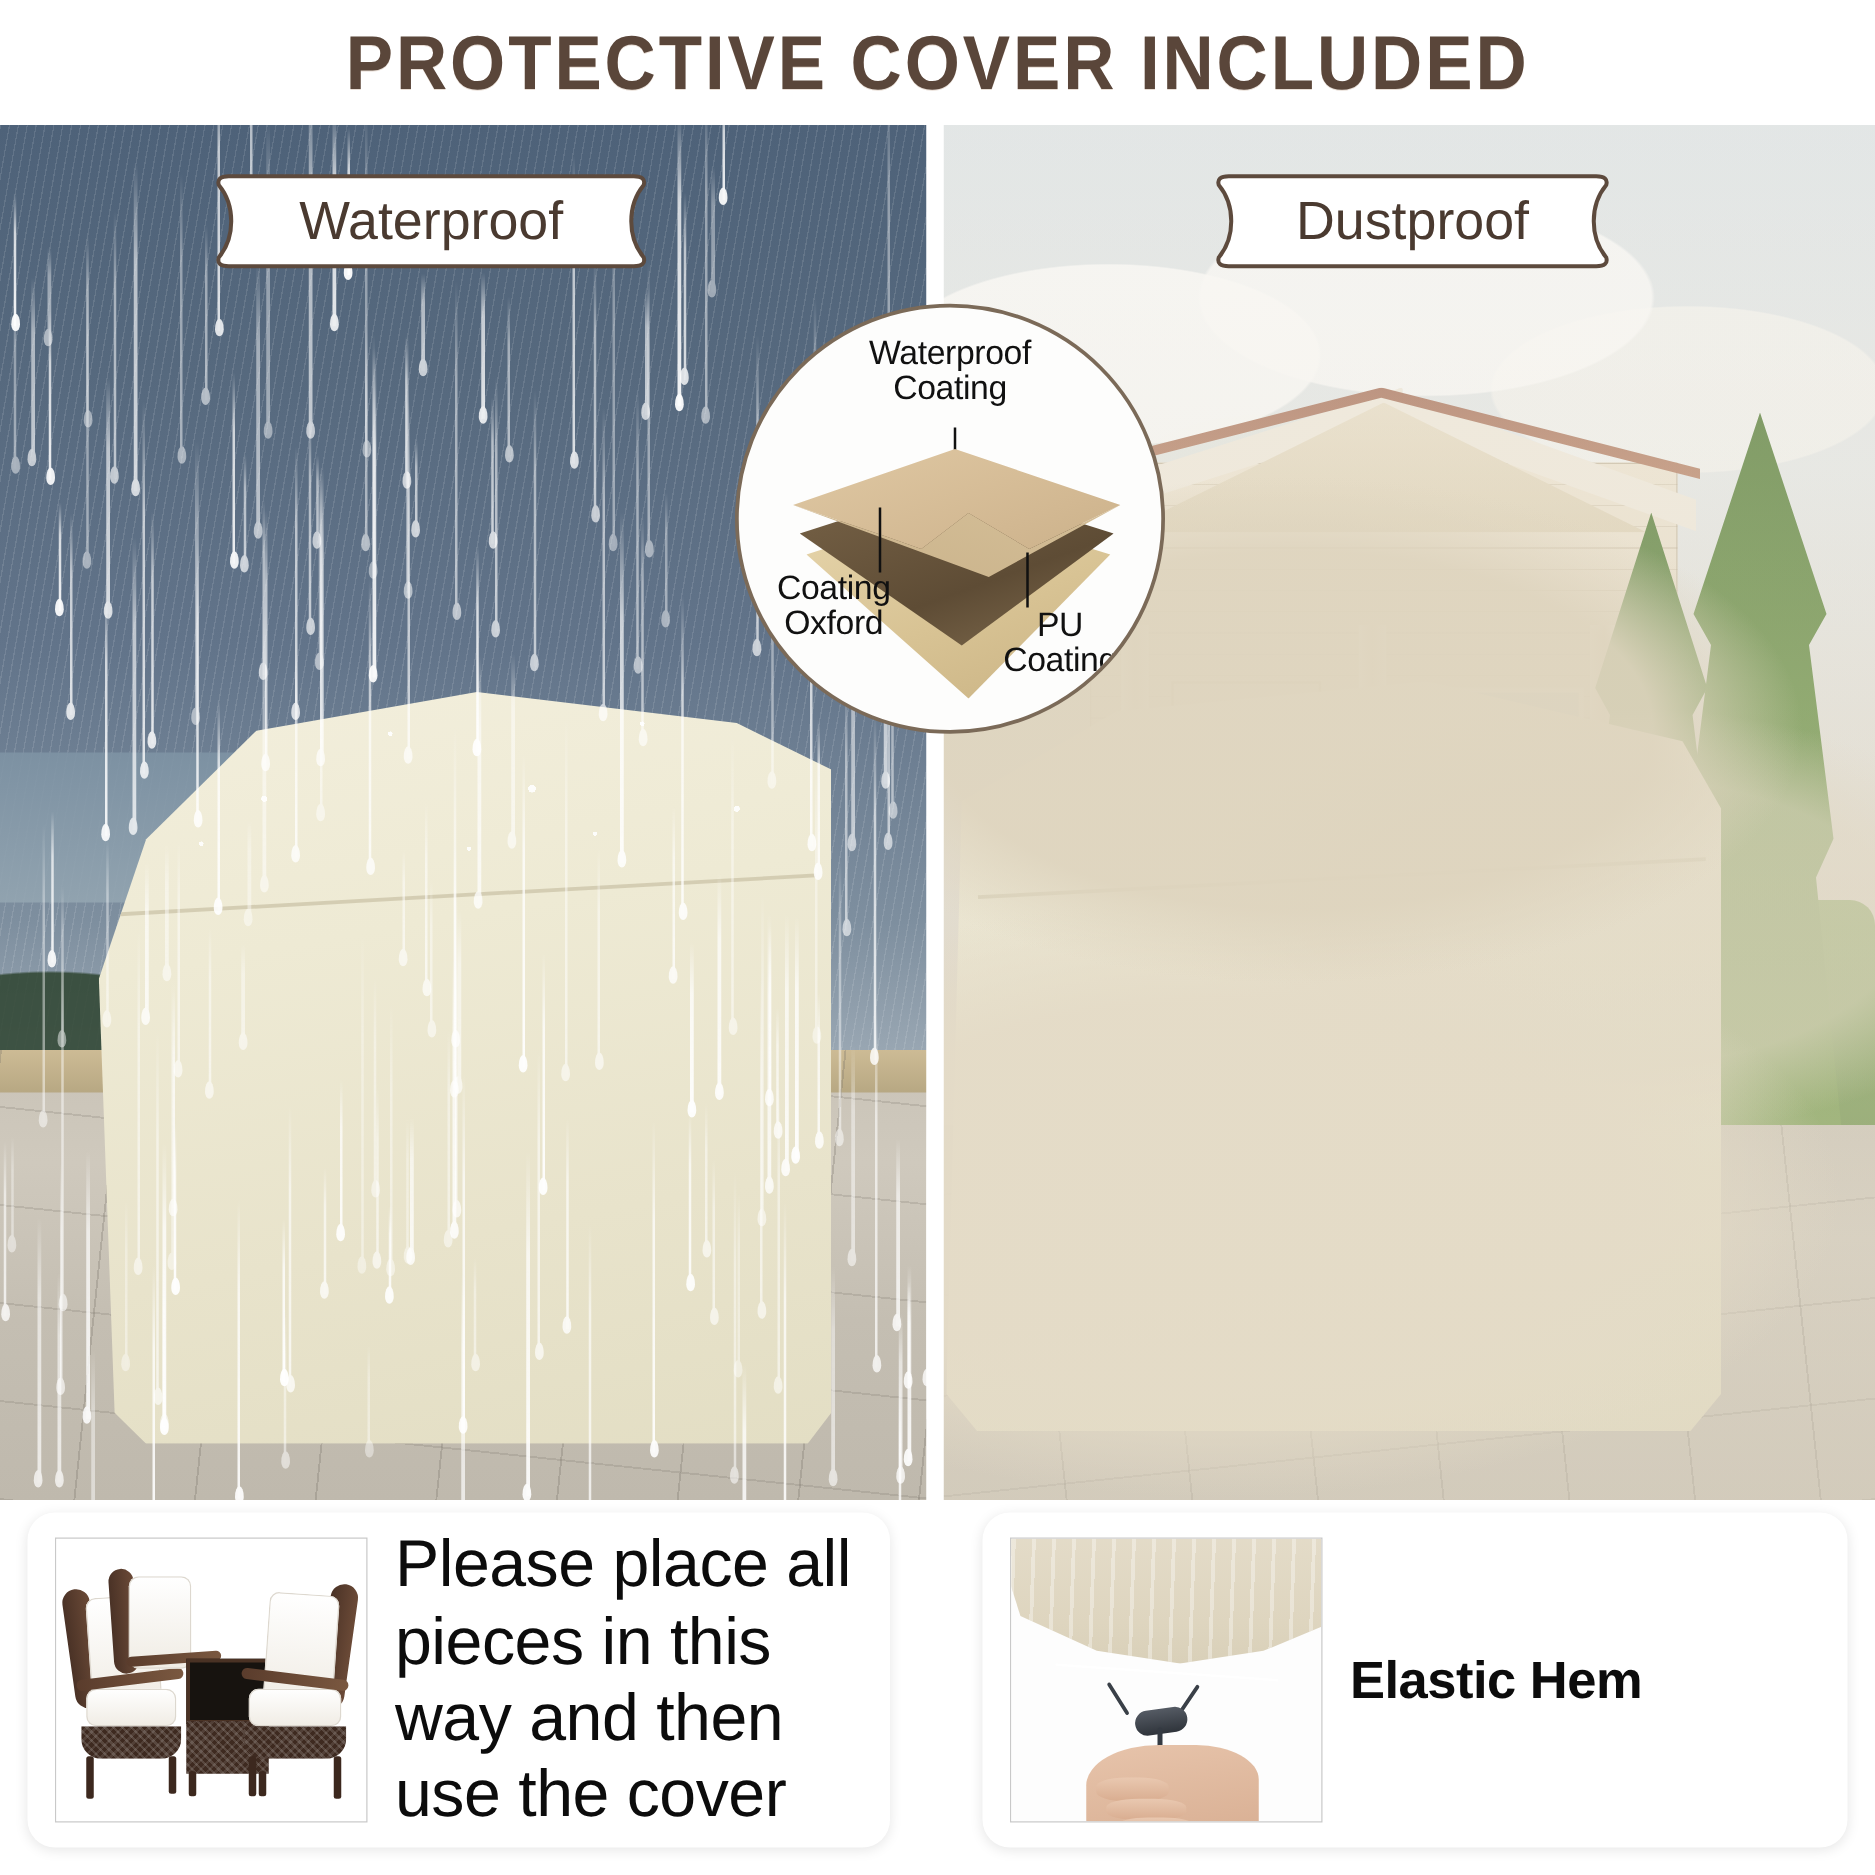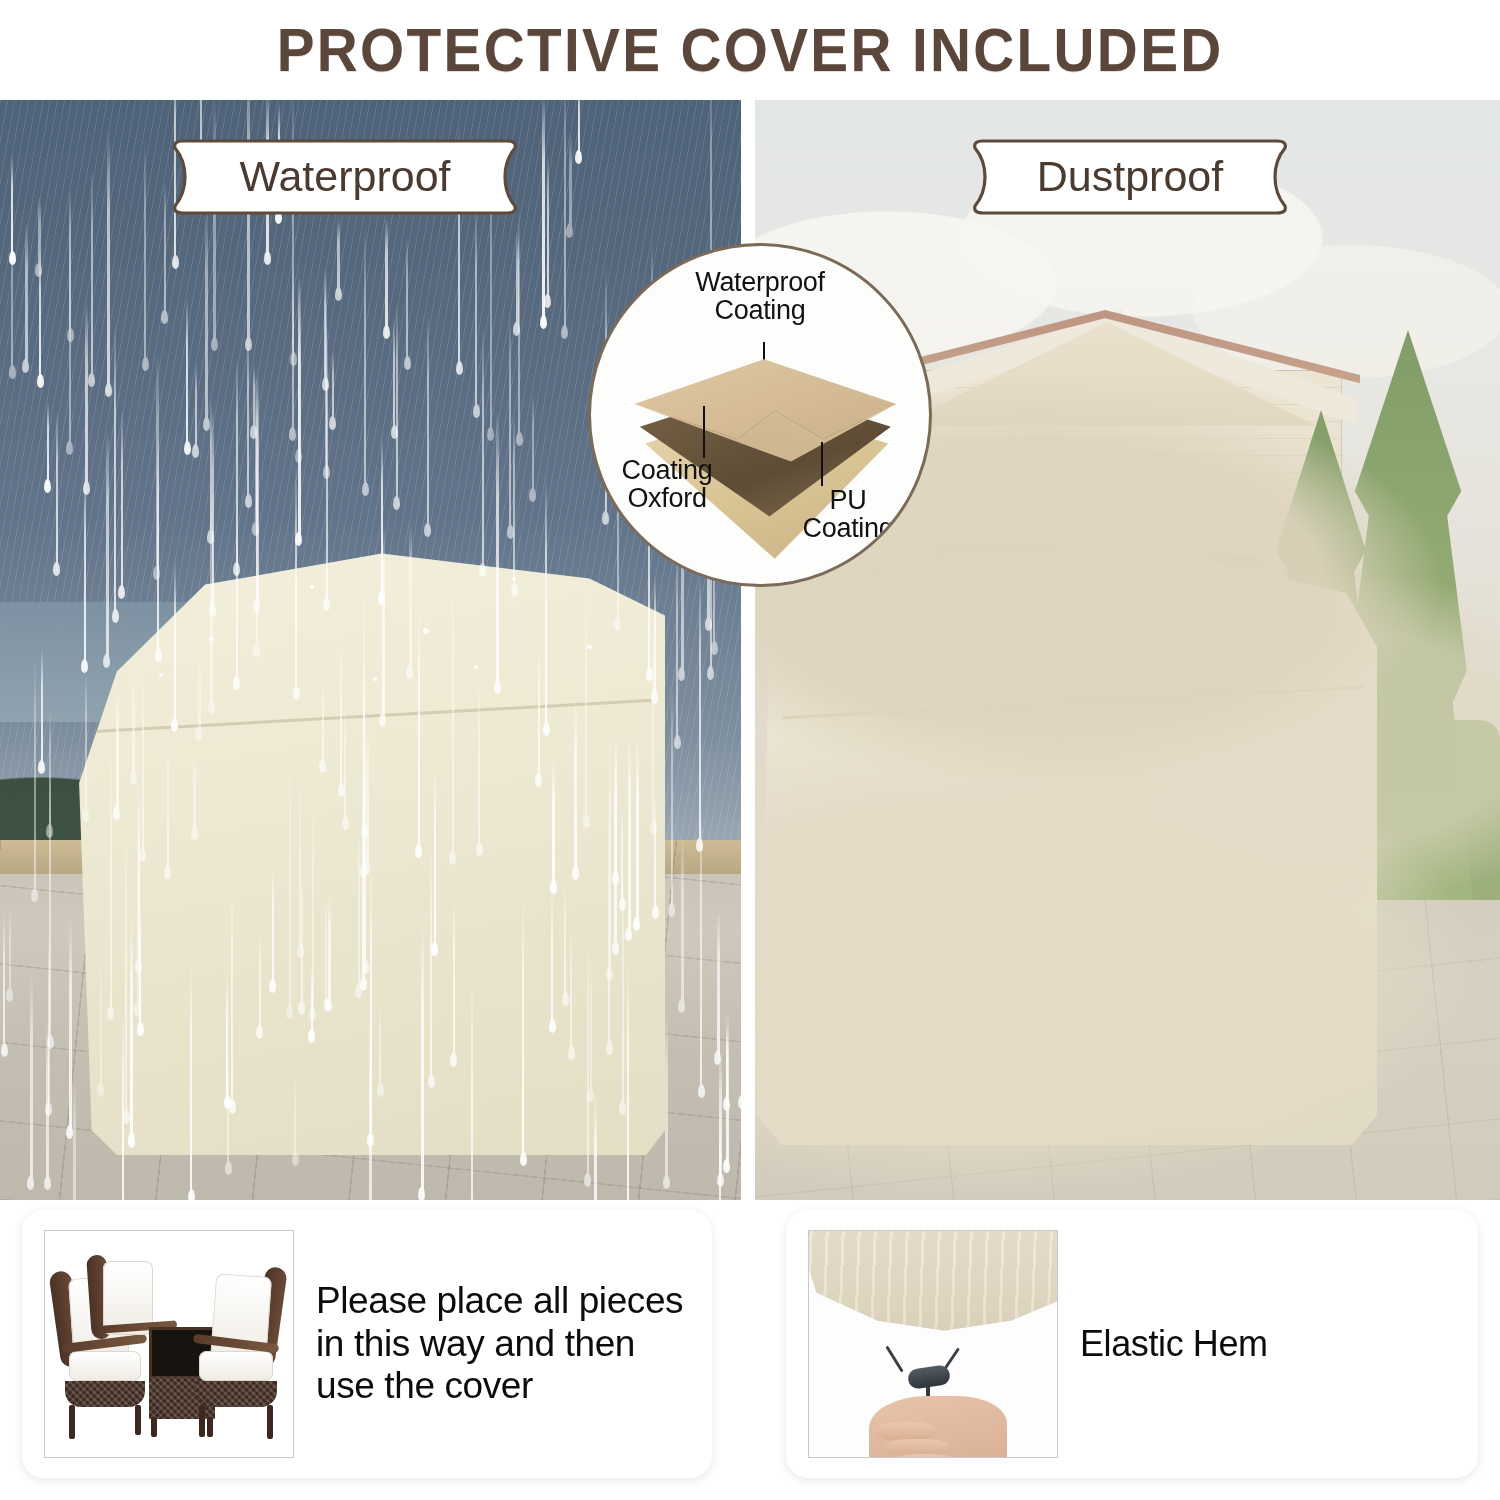--- a/index.html
+++ b/index.html
@@ -191,23 +191,23 @@
     clip-path:polygon(2% 30%, 30% 46%, 40% 52%, 54% 34%, 72% 52%, 99% 30%, 60% 66%);}
 
   
   .callout{position:absolute;bottom:22px;height:268px;background:#ffffff;
     border-radius:22px;display:flex;align-items:center;z-index:45;
     box-shadow:0 2px 10px rgba(0,0,0,.10);}
   #callout-left{left:22px;width:690px;}
   #callout-right{left:786px;width:692px;}
   .callout-photo{width:250px;height:228px;margin-left:22px;flex:0 0 auto;
     border:1px solid #c9c9c9;background:#fff;position:relative;overflow:hidden;}
-  .callout-text{flex:1;padding:0 14px 0 22px;color:#0c0c0c;font-size:37px;
+  .callout-text{flex:1;padding:0 14px 0 22px;color:#0c0c0c;font-size:53px;
     line-height:1.16;font-family:"Liberation Sans", sans-serif;letter-spacing:-0.4px;}
-  #callout-right .callout-text{font-size:36px;line-height:1.3;}
+  #callout-right .callout-text{font-size:42px;line-height:1.3;font-weight:bold;}
 
   
   .fset{position:absolute;inset:0;background:#ffffff;}
   .chair-back{position:absolute;background:linear-gradient(90deg,#4a3226,#6b4a37);border-radius:12px;}
   .cushion{position:absolute;background:linear-gradient(180deg,#ffffff,#f0ece4);
     border-radius:8px;box-shadow:inset 0 0 0 1px #ddd8cf;}
   .wicker{position:absolute;background:#3e2a20;
     background-image:repeating-linear-gradient(45deg, rgba(255,255,255,.14) 0 2px, rgba(0,0,0,0) 2px 5px),
                      repeating-linear-gradient(-45deg, rgba(255,255,255,.10) 0 2px, rgba(0,0,0,0) 2px 5px);}
   .arm{position:absolute;background:linear-gradient(90deg,#5a3c2c,#7a5840);border-radius:5px;}

